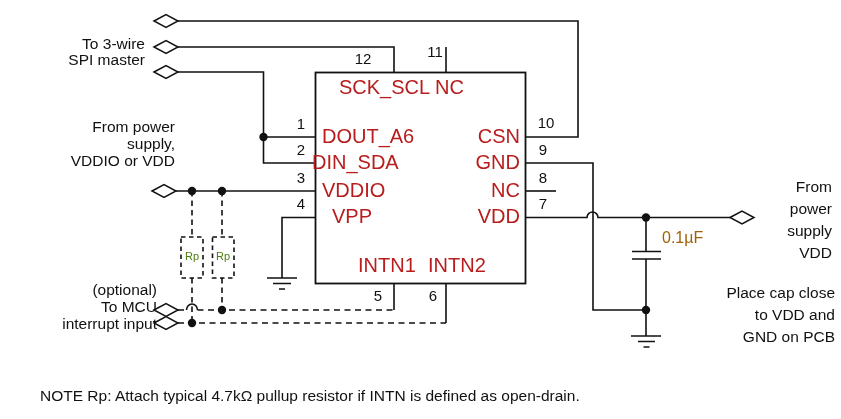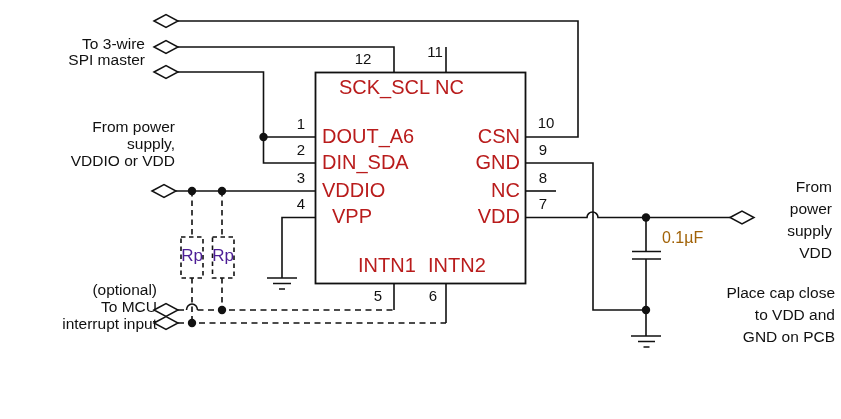--- a/index.html
+++ b/index.html
@@ -9,21 +9,21 @@
     overflow:hidden;
   }
   .wires{position:absolute;left:0;top:0;}
   .lbl{
     position:absolute;white-space:pre-line;text-align:right;
     font-size:15.5px;line-height:17px;color:#111;
   }
   .pin-name{position:absolute;font-size:20px;line-height:15px;white-space:pre;color:#b91c1c;}
   .pin-name.right{text-align:right;width:90px;}
   .pin-num{position:absolute;font-size:15px;line-height:15px;width:26px;text-align:center;color:#111;}
-  .rp-lbl{position:absolute;font-size:17px;line-height:14px;width:22px;text-align:center;color:#4c1d95;}
+  .rp-lbl{position:absolute;font-size:11px;line-height:14px;width:22px;text-align:center;color:#4d7c0f;}
   .cap-lbl{position:absolute;font-size:16px;line-height:17px;color:#a16207;}
   .note{position:absolute;left:40px;top:387px;font-size:15.5px;line-height:17px;color:#111;white-space:pre;}
 </style>
 </head>
 <body>
 
 <div class="canvas">
 
   <svg class="wires" width="841" height="419" viewBox="0 0 841 419" fill="none" stroke="#111" stroke-width="1.6" stroke-linecap="butt">
 
@@ -102,21 +102,21 @@
 GND on PCB</div>
 
   <div class="cap-lbl" style="left:662px;top:229px">0.1µF</div>
   <div class="rp-lbl" style="left:181px;top:249px">Rp</div>
   <div class="rp-lbl" style="left:212px;top:249px">Rp</div>
 
   <div class="pin-name" style="left:339px;top:80px">SCK_SCL</div>
   <div class="pin-name" style="left:435px;top:80px">NC</div>
 
   <div class="pin-name" style="left:322px;top:129px">DOUT_A6</div>
-  <div class="pin-name" style="left:322px;top:155px">DIN_SDA</div>
+  <div class="pin-name" style="left:312px;top:155px">DIN_SDA</div>
   <div class="pin-name" style="left:322px;top:183px">VDDIO</div>
   <div class="pin-name" style="left:332px;top:209px">VPP</div>
 
   <div class="pin-name right" style="left:430px;top:129px">CSN</div>
   <div class="pin-name right" style="left:430px;top:155px">GND</div>
   <div class="pin-name right" style="left:430px;top:183px">NC</div>
   <div class="pin-name right" style="left:430px;top:209px">VDD</div>
 
   <div class="pin-name" style="left:358px;top:258px">INTN1</div>
   <div class="pin-name" style="left:428px;top:258px">INTN2</div>
@@ -127,14 +127,15 @@
   <div class="pin-num" style="left:288px;top:196px">4</div>
   <div class="pin-num" style="left:365px;top:288px">5</div>
   <div class="pin-num" style="left:420px;top:288px">6</div>
   <div class="pin-num" style="left:530px;top:196px">7</div>
   <div class="pin-num" style="left:530px;top:170px">8</div>
   <div class="pin-num" style="left:530px;top:142px">9</div>
   <div class="pin-num" style="left:533px;top:115px">10</div>
   <div class="pin-num" style="left:422px;top:44px">11</div>
   <div class="pin-num" style="left:350px;top:51px">12</div>
 
+  <div class="note">NOTE Rp: Attach typical 4.7kΩ pullup resistor if INTN is defined as open-drain.</div>
 
 </div>
 
 </body></html>

